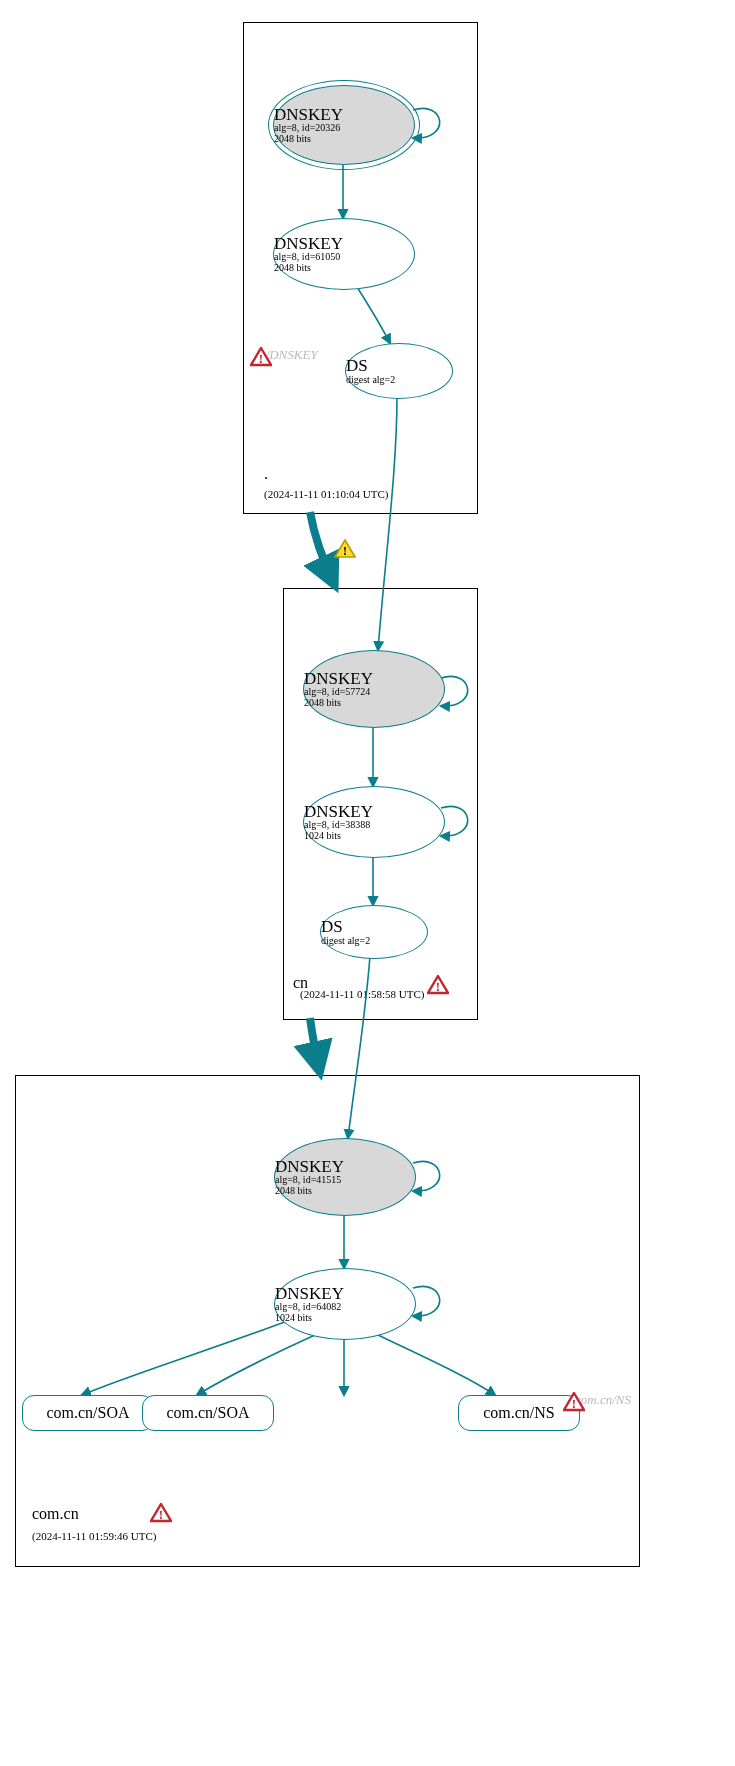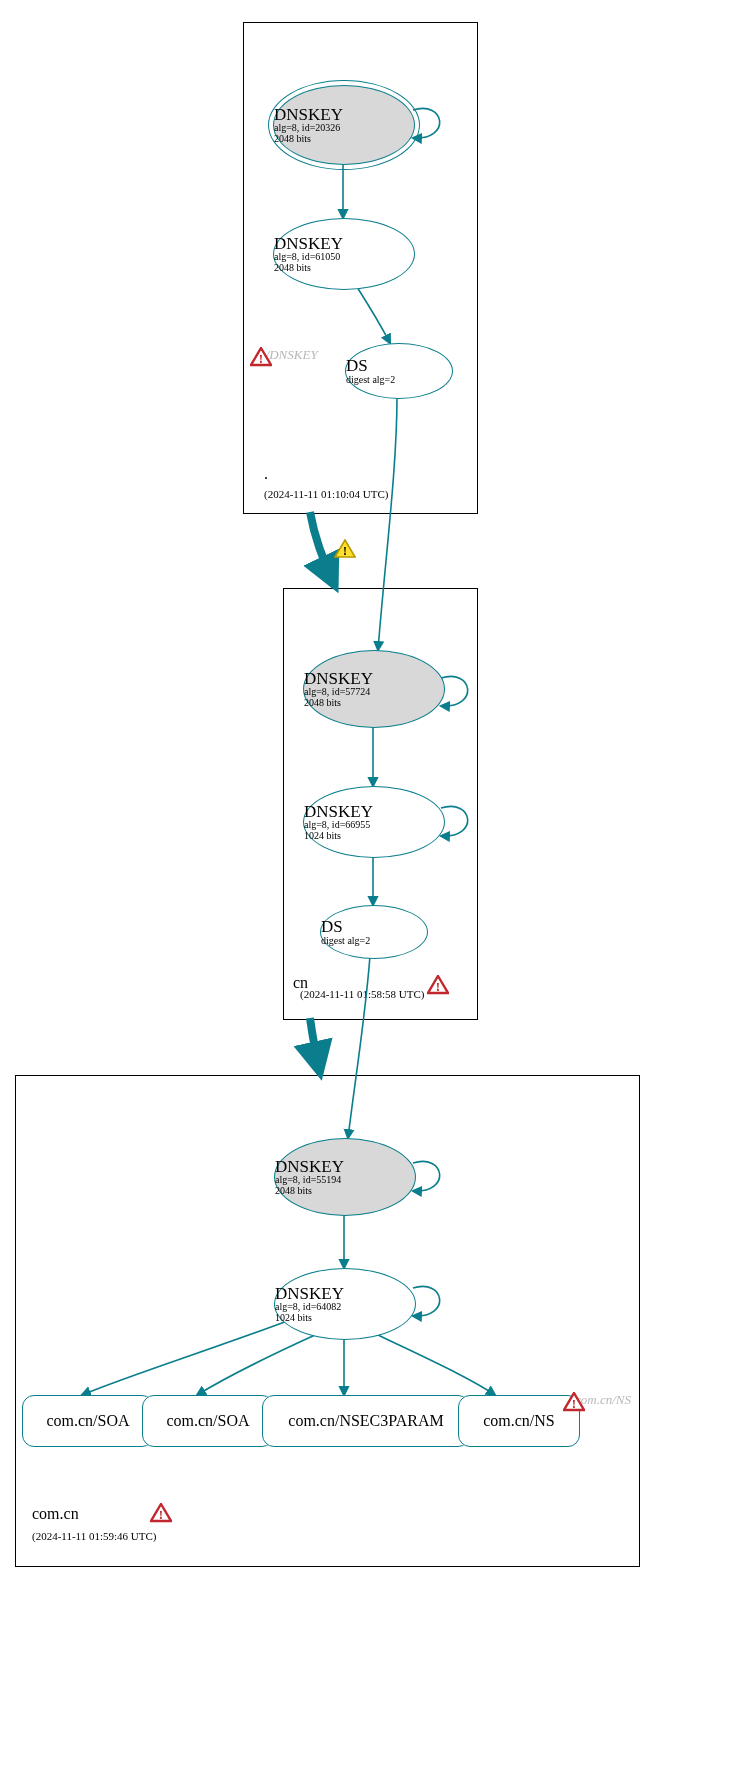--- a/index.html
+++ b/index.html
@@ -8,21 +8,21 @@
   .zone-box{position:absolute;border:1px solid #000}
   .zone-label{position:absolute;font-size:16px}
   .zone-time{position:absolute;font-size:11px}
   .node{position:absolute;border:1.4px solid #0a7e8c;border-radius:50%;background:#fff;display:flex;
         flex-direction:column;align-items:flex-start;justify-content:center;text-align:center;line-height:1.05}
   .node.grey{background:#d8d8d8}
   .node.ksk::after{content:"";position:absolute;inset:-6px;border:1.4px solid #0a7e8c;border-radius:50%}
   .title{font-size:17px}
   .sub{font-size:10px}
   .rr{position:absolute;border:1.4px solid #0a7e8c;border-radius:12px;background:#fff;display:flex;
-      align-items:center;justify-content:center;font-size:16px;padding:8px 10px;white-space:nowrap}
+      align-items:center;justify-content:center;font-size:16px;padding:0 10px;white-space:nowrap}
   .err-node{position:absolute;text-align:center}
   .err-text{font-size:13px;font-style:italic;color:#b8b8b8}
   .warn{position:absolute;width:22px;height:22px}
 </style>
 </head>
 <body>
 
 <div class="canvas">
 
   <div class="zone-box" style="left:243px;top:22px;width:233px;height:490px"></div>
@@ -105,49 +105,48 @@
     </svg>
   </div>
 
   <div class="node grey" style="left:303px;top:650px;width:140px;height:76px">
     <span class="title">DNSKEY</span>
     <span class="sub">alg=8, id=57724</span>
     <span class="sub">2048 bits</span>
   </div>
   <div class="node" style="left:303px;top:786px;width:140px;height:70px">
     <span class="title">DNSKEY</span>
-    <span class="sub">alg=8, id=66955</span>
+    <span class="sub">alg=8, id=38388</span>
     <span class="sub">1024 bits</span>
   </div>
   <div class="node" style="left:320px;top:905px;width:106px;height:52px">
     <span class="title">DS</span>
     <span class="sub">digest alg=2</span>
   </div>
 
   <div class="warn" style="left:427px;top:975px">
     <svg class="tri-err" width="22" height="20">
       <path d="M11 1 L21 18 L1 18 Z" fill="#fff" stroke="#c1272d" stroke-width="2.4"></path>
       <text x="11" y="16" text-anchor="middle" font-size="13" font-weight="bold" fill="#c1272d">!</text>
     </svg>
   </div>
 
   <div class="node grey" style="left:274px;top:1138px;width:140px;height:76px">
     <span class="title">DNSKEY</span>
-    <span class="sub">alg=8, id=55194</span>
+    <span class="sub">alg=8, id=41515</span>
     <span class="sub">2048 bits</span>
   </div>
   <div class="node" style="left:274px;top:1268px;width:140px;height:70px">
     <span class="title">DNSKEY</span>
     <span class="sub">alg=8, id=64082</span>
     <span class="sub">1024 bits</span>
   </div>
 
   <div class="rr" style="left:22px;top:1395px;height:34px;width:110px">com.cn/SOA</div>
   <div class="rr" style="left:142px;top:1395px;height:34px;width:110px">com.cn/SOA</div>
-  <div class="rr" style="left:262px;top:1395px;height:34px;width:186px">com.cn/NSEC3PARAM</div>
   <div class="rr" style="left:458px;top:1395px;height:34px;width:100px">com.cn/NS</div>
 
   <div class="err-node" style="left:563px;top:1392px;width:80px">
     <svg class="tri-err" width="22" height="20">
       <path d="M11 1 L21 18 L1 18 Z" fill="#fff" stroke="#c1272d" stroke-width="2.4"></path>
       <text x="11" y="16" text-anchor="middle" font-size="13" font-weight="bold" fill="#c1272d">!</text>
     </svg>
     <div class="err-text">com.cn/NS</div>
   </div>
 

